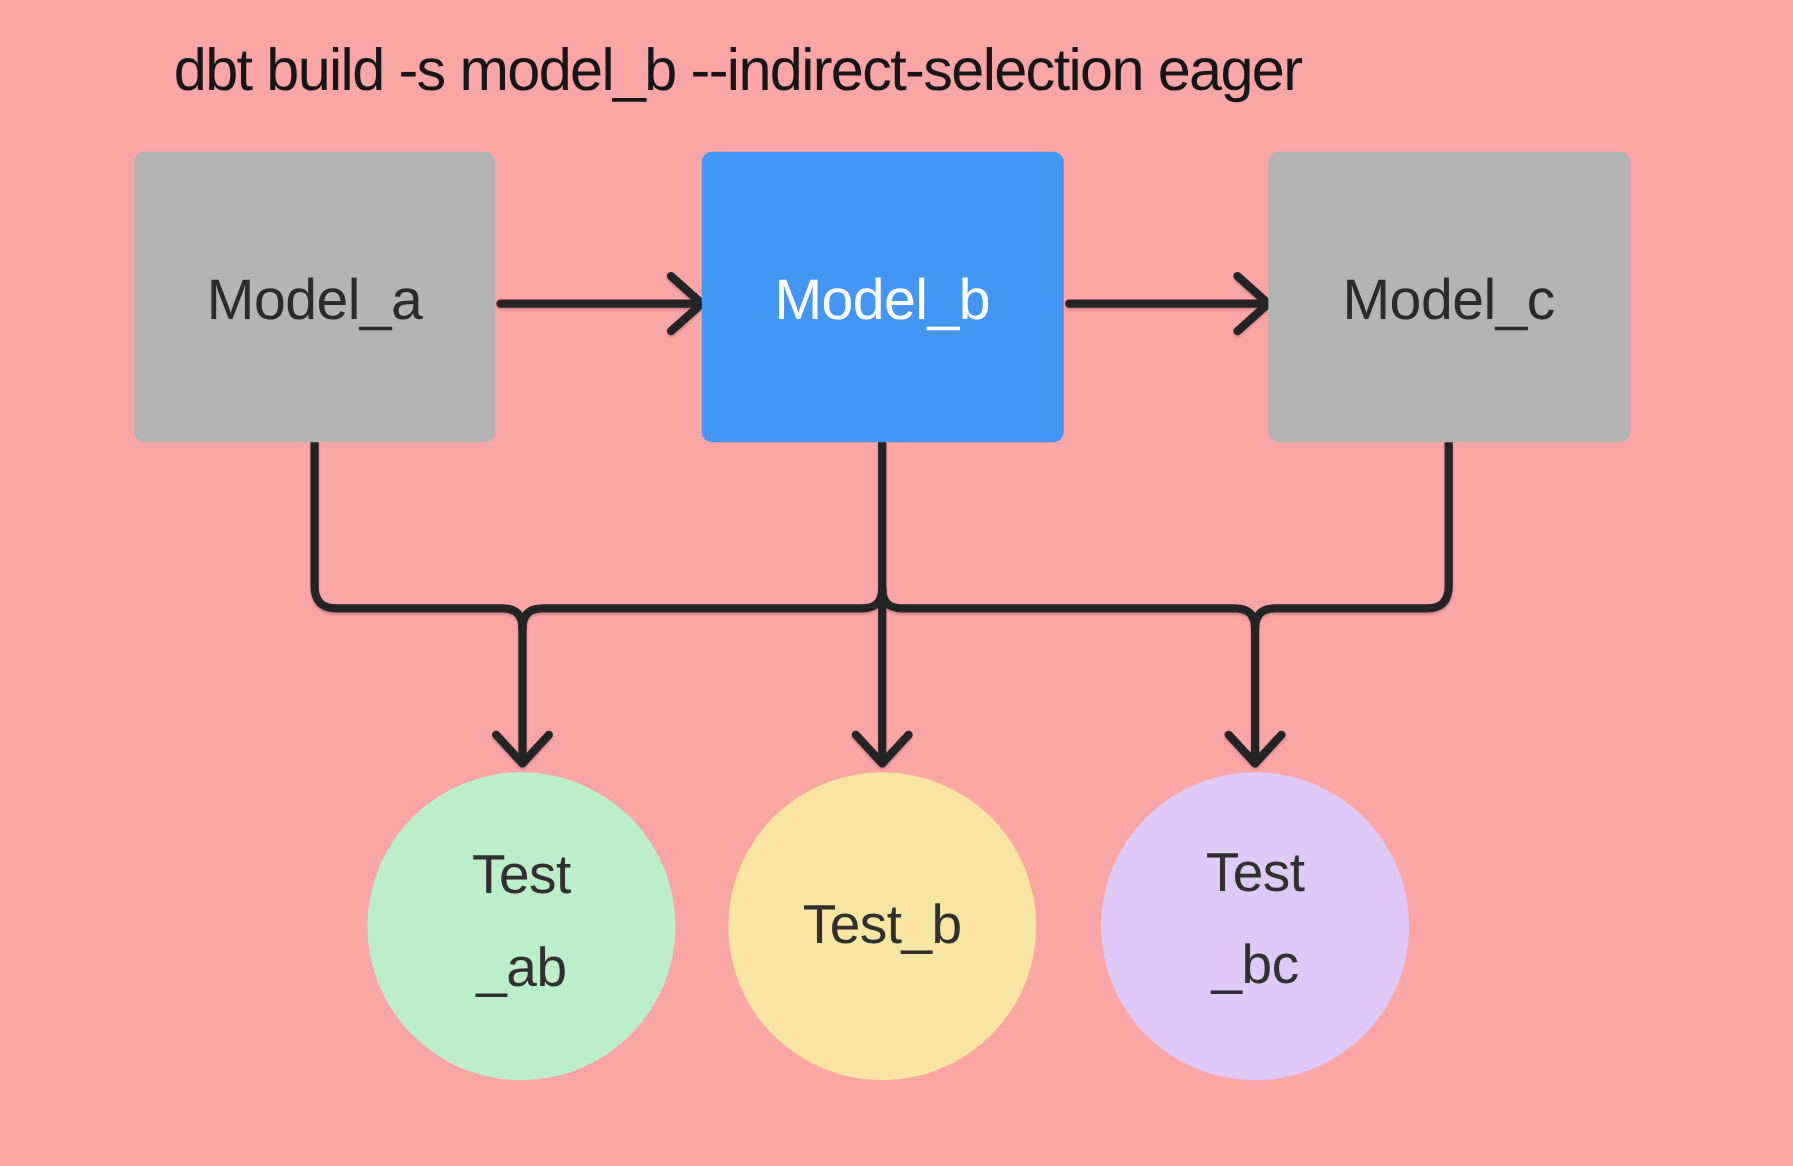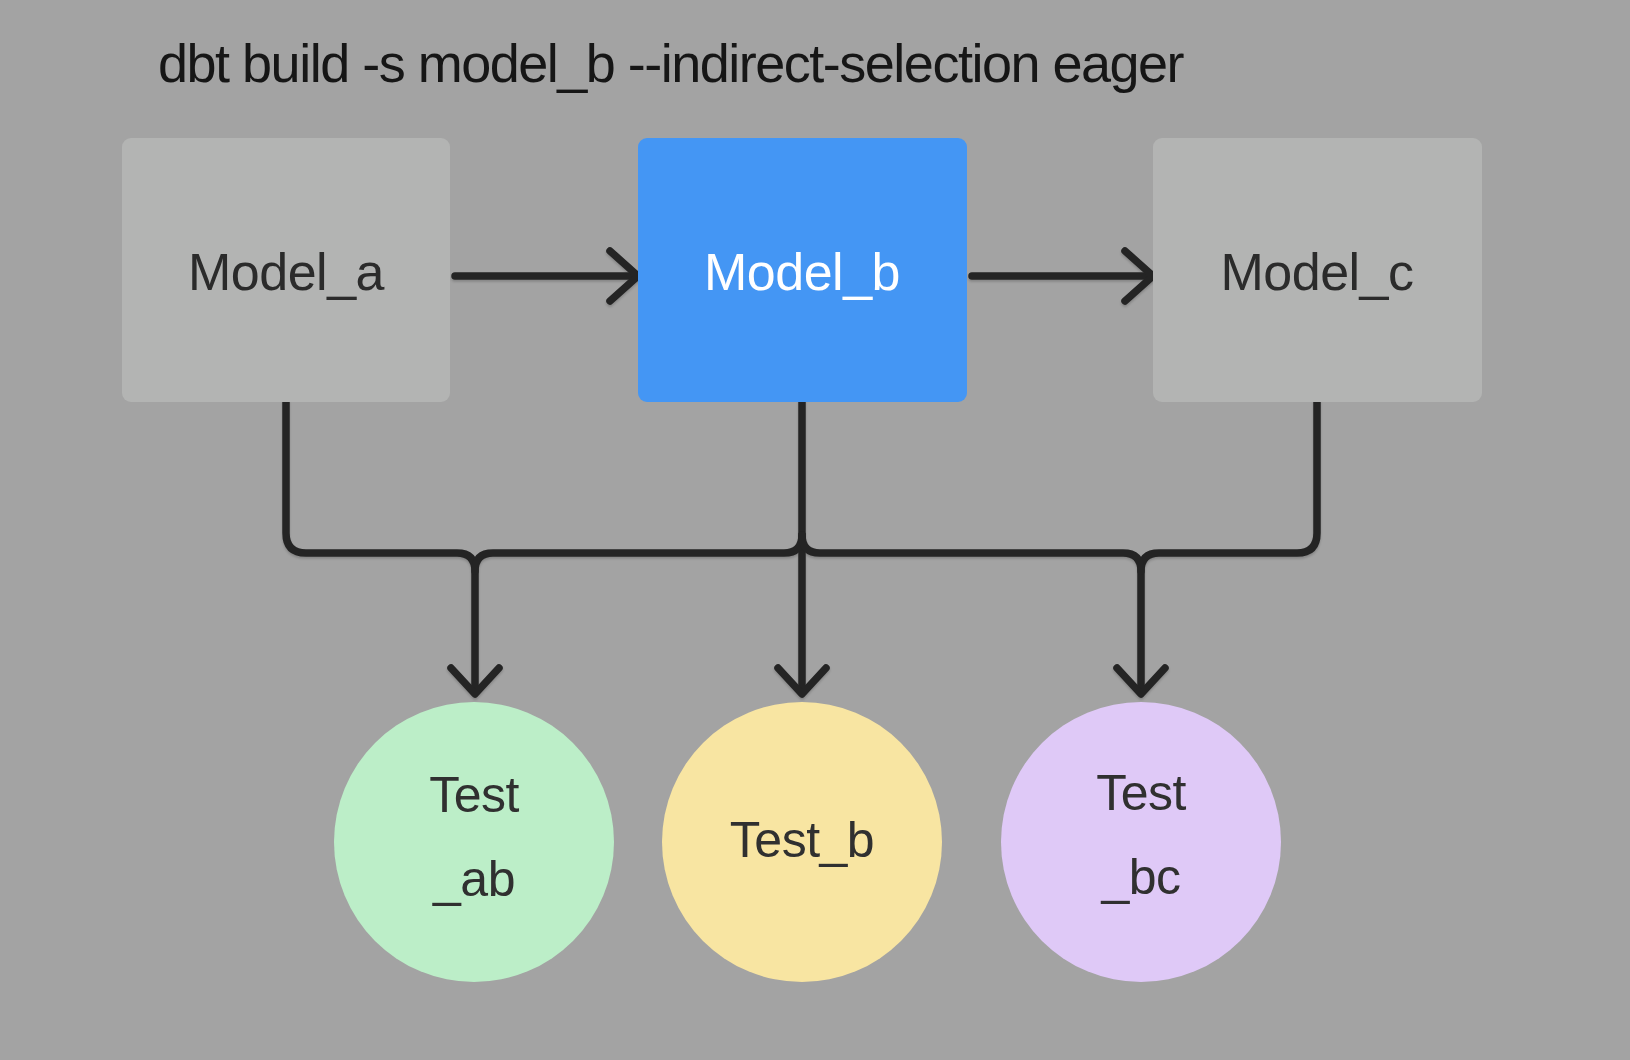--- a/index.html
+++ b/index.html
@@ -4,21 +4,21 @@
 <style>
   html, body {
     margin: 0;
     padding: 0;
     background: #ffffff;
   }
   .stage {
     position: relative;
     width: 1630px;
     height: 1060px;
-    background: #a3a3a3;
+    background: #fca5a5;
     overflow: hidden;
     font-family: "Liberation Sans", sans-serif;
   }
   svg { display: block; }
   .title-text {
     font-family: "Liberation Sans", sans-serif;
     font-size: 54px;
     font-weight: 500;
     letter-spacing: -1.5px;
   }

